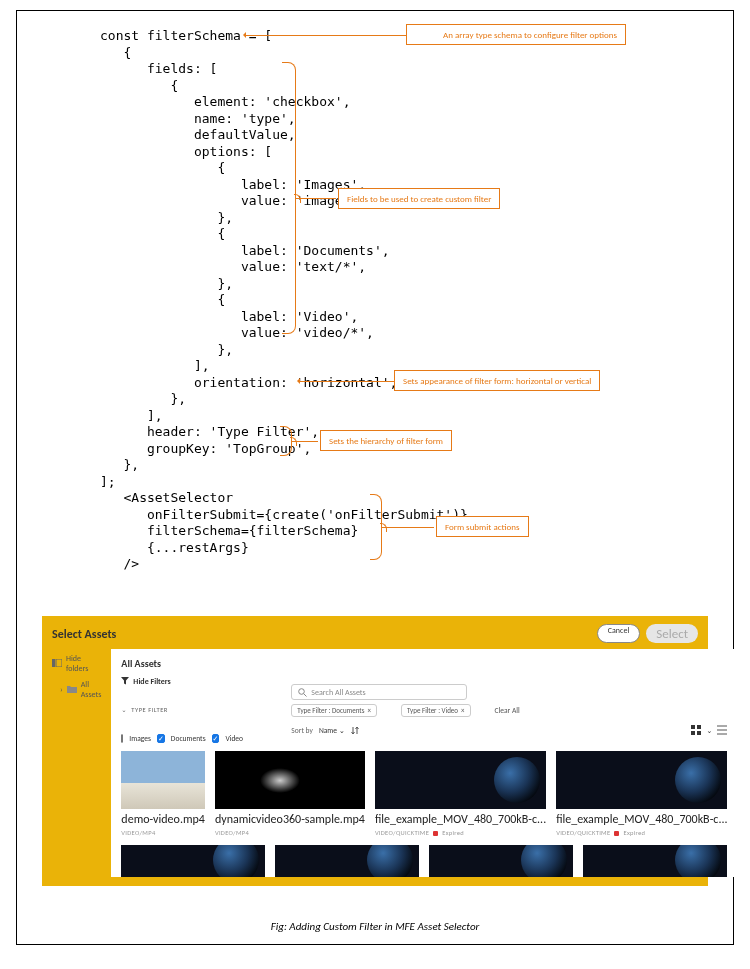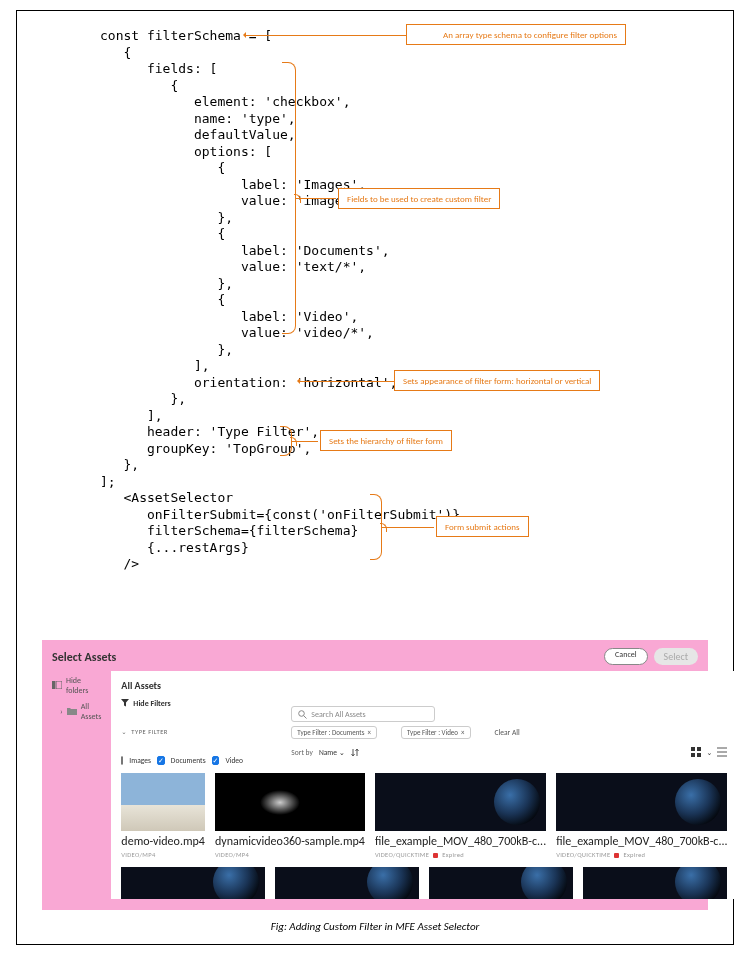--- a/index.html
+++ b/index.html
@@ -60,51 +60,51 @@
   }
   .brace-line {
     position: absolute;
     height: 1px;
     background: #e67a17;
   }
 
   
   .panel {
     position: absolute;
-    left: 42px; right: 42px; top: 640px;
+    left: 42px; right: 42px; top: 616px;
     height: 270px;
-    background: #f9a8d4;
+    background: #eab308;
     font-size: 8px;
     color: #333;
   }
   .panel-header {
     display: flex; align-items: center; justify-content: space-between;
     padding: 8px 10px 6px 10px;
   }
   .panel-title { font-size: 12px; font-weight: 700; }
   .panel-actions { display: flex; gap: 6px; }
   .btn-o {
     border: 1px solid #888; border-radius: 10px;
     padding: 0 10px; font-size: 8px; background: #fff;
   }
   .btn-d {
-    border-radius: 10px; padding: 2px 10px; font-size: 10px;
+    border-radius: 10px; padding: 2px 10px; font-size: 13px;
     background: #e6e6e6; color: #aaa;
   }
   .panel-body { display: flex; padding: 0 10px; gap: 10px; }
   .sidebar { width: 110px; padding-top: 4px; }
   .sb-row { display: flex; align-items: center; gap: 4px; color: #555; margin-bottom: 6px; }
   .sb-sub { padding-left: 8px; display: flex; align-items: center; gap: 4px; color: #555; }
   .main { flex: 1; background: #fff; padding: 8px 10px 0 10px; min-height: 220px; }
   .main-row { display: flex; align-items: center; gap: 8px; margin-bottom: 6px; }
   .main-title { font-size: 10px; font-weight: 700; }
   .search {
     display: flex; align-items: center; gap: 4px;
     border: 1px solid #ccc; border-radius: 3px;
-    padding: 2px 6px; width: 144px; color: #888;
+    padding: 2px 6px; width: 176px; color: #888;
     margin-left: auto;
   }
   .main-row.search-row { gap: 70px; }
   .filters-col { display: flex; flex-direction: column; gap: 20px; width: 100px; }
   .hide-filters { display: flex; align-items: center; gap: 4px; font-weight: 600; }
   .type-hdr { display: flex; align-items: center; gap: 4px; font-size: 6.5px; color: #666; letter-spacing: .5px; }
   .checks { display: flex; gap: 6px; align-items: center; font-size: 7.5px; }
   .ck { width: 9px; height: 9px; border: 1px solid #777; display: inline-flex; align-items: center; justify-content: center; border-radius: 2px; }
   .ck.on { background: #1676e5; border-color: #1676e5; color: #fff; font-size: 7px; line-height: 7px; }
   .chips-row { display: flex; gap: 24px; align-items: center; }
@@ -161,21 +161,21 @@
 <span>               },</span>
 <span>            ],</span>
 <span>            orientation: 'horizontal',</span>
 <span>         },</span>
 <span>      ],</span>
 <span>      header: 'Type Filter',</span>
 <span>      groupKey: 'TopGroup',</span>
 <span>   },</span>
 <span>];</span>
 <span>   &lt;AssetSelector</span>
-<span>      onFilterSubmit={const('onFilterSubmit')}</span>
+<span>      onFilterSubmit={create('onFilterSubmit')}</span>
 <span>      filterSchema={filterSchema}</span>
 <span>      {...restArgs}</span>
 <span>   /&gt;</span></pre>
 
 <div class="arrow-h" style="left:246px; top:35px; width:160px;"></div>
 <div class="callout" style="left:406px; top:24px;padding-left:36px;">An array type schema to configure filter options</div>
 
 <div class="brace" style="left:282px; top:62px; width:14px; height:272px;"></div>
 <div class="brace-line" style="left:296px; top:198px; width:40px;"></div>
 <div class="callout" style="left:338px; top:188px;">Fields to be used to create custom filter</div>

